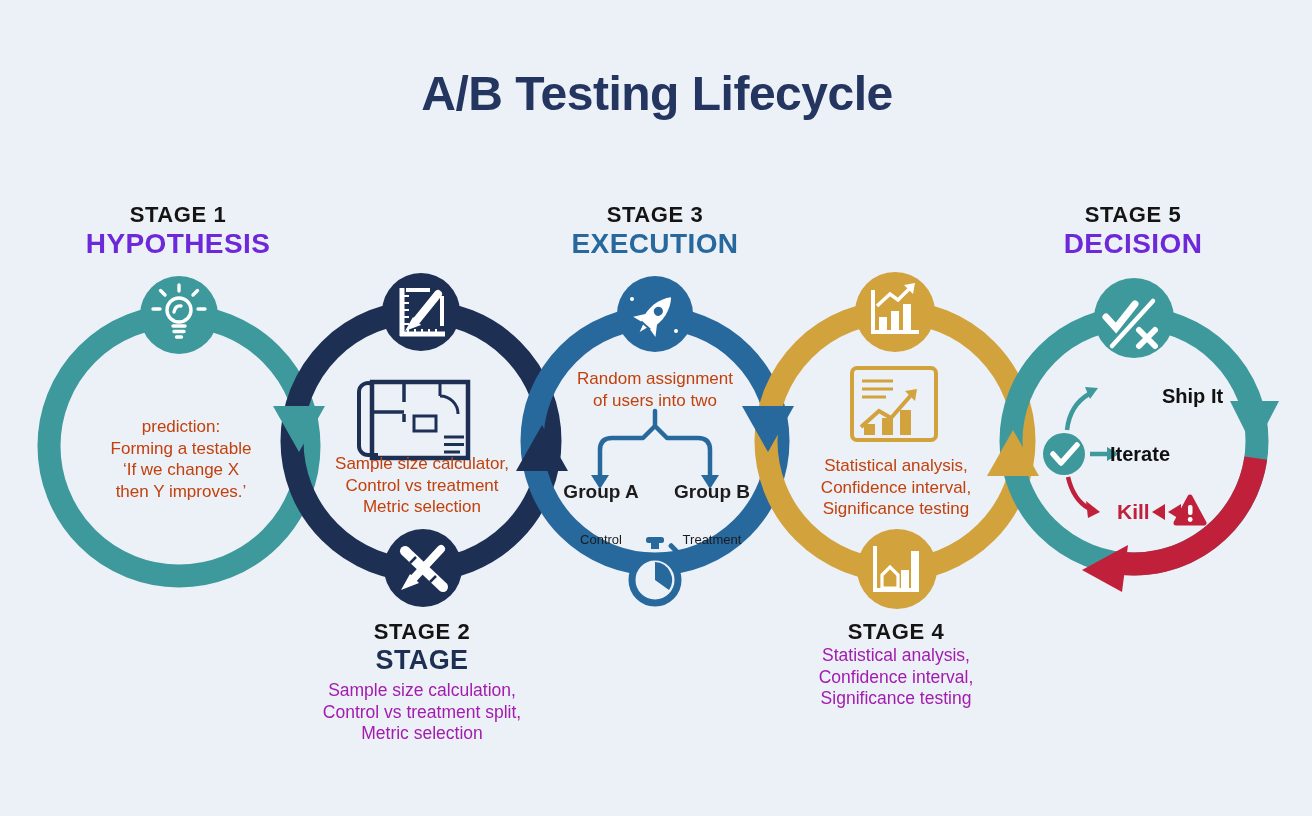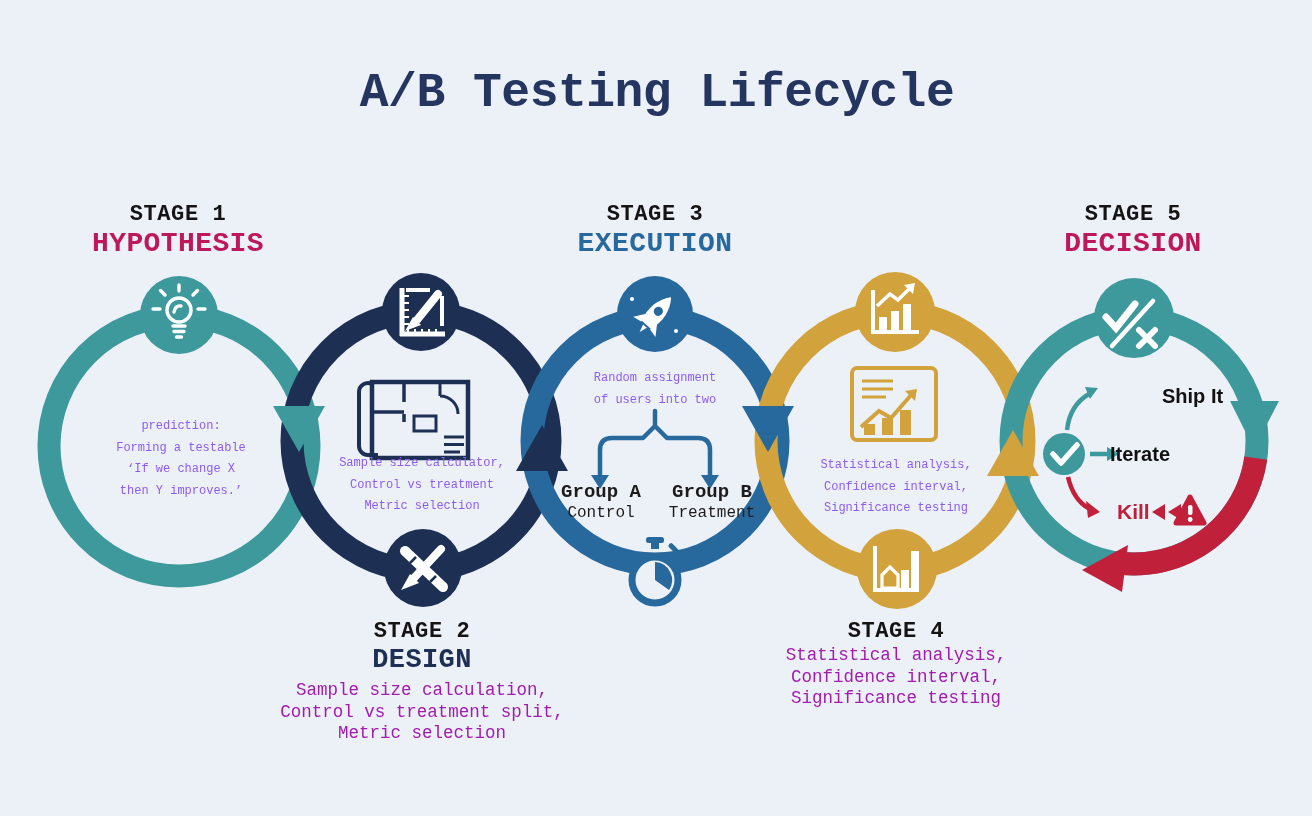--- a/index.html
+++ b/index.html
@@ -3,40 +3,40 @@
 <meta charset="utf-8">
 <style>
   html,body { margin:0; padding:0; background:#ecf0f7; }
   .canvas {
     position:relative; width:1312px; height:816px; overflow:hidden;
     background:#ecf0f7;
     font-family:"Liberation Sans", sans-serif;
     color:#1c1c1c;
   }
   svg.layer { position:absolute; left:0; top:0; }
-  .abs { position:absolute; transform:translateX(-50%); text-align:center;font-family:Liberation Mono, monospace; }
+  .abs { position:absolute; transform:translateX(-50%); text-align:center; }
   .title {
     font-size:48px; font-weight:800; color:#243560; letter-spacing:-0.5px;
     white-space:nowrap;
   }
   .stage-head .label, .stage-cap .label {
     font-size:22px; font-weight:700; color:#141414; letter-spacing:0.6px; line-height:26px;
   }
   .stage-head .name { font-size:28px; font-weight:800; letter-spacing:0.4px; line-height:32px; }
   .stage-cap  .name { font-size:27px; font-weight:800; letter-spacing:0.4px; line-height:30px; margin-bottom:5px; }
-  .c-teal { color:#be185d; }
+  .c-teal { color:#6d28d9; }
   .c-navy { color:#1d3054; }
   .c-blue { color:#27689d; }
   .c-gold { color:#d2a23c; }
-  .inner-text { font-size:12px; line-height:21.5px; font-weight:500; color:#8b5cf6; }
+  .inner-text { font-size:17px; line-height:21.5px; font-weight:500; color:#c2410c; }
   .inner-text span { display:block; }
   .cap-lines { font-size:17.5px; line-height:21.5px; font-weight:500; color:#a21caf; }
   .cap-lines span { display:block; }
   .group-block .g-title { font-size:19px; font-weight:700; line-height:22px; display:block; }
-  .group-block .g-sub   { font-size:16px; font-weight:400; line-height:21px; display:block; }
+  .group-block .g-sub   { font-size:13px; font-weight:400; line-height:21px; display:block;margin-top:26px; }
   .outcome { position:absolute; font-size:20px; font-weight:700; color:#111; white-space:nowrap; }
   .outcome.kill { color:#c1203b; font-size:21px; }
 </style>
 </head>
 <body>
 
 <div class="canvas">
 
   <svg class="layer" width="1312" height="816" viewBox="0 0 1312 816">
 
@@ -212,21 +212,21 @@
   </div>
 
   <div class="abs inner-text" style="left:896px; top:455px; width:240px;">
     <span>Statistical analysis,</span>
     <span>Confidence interval,</span>
     <span>Significance testing</span>
   </div>
 
   <div class="abs stage-cap" style="left:422px; top:619px;">
     <div class="label">STAGE 2</div>
-    <div class="name c-navy">DESIGN</div>
+    <div class="name c-navy">STAGE</div>
     <div class="cap-lines">
       <span>Sample size calculation,</span>
       <span>Control vs treatment split,</span>
       <span>Metric selection</span>
     </div>
   </div>
 
   <div class="abs stage-cap" style="left:896px; top:619px;">
     <div class="label">STAGE 4</div>
     <div class="cap-lines">

